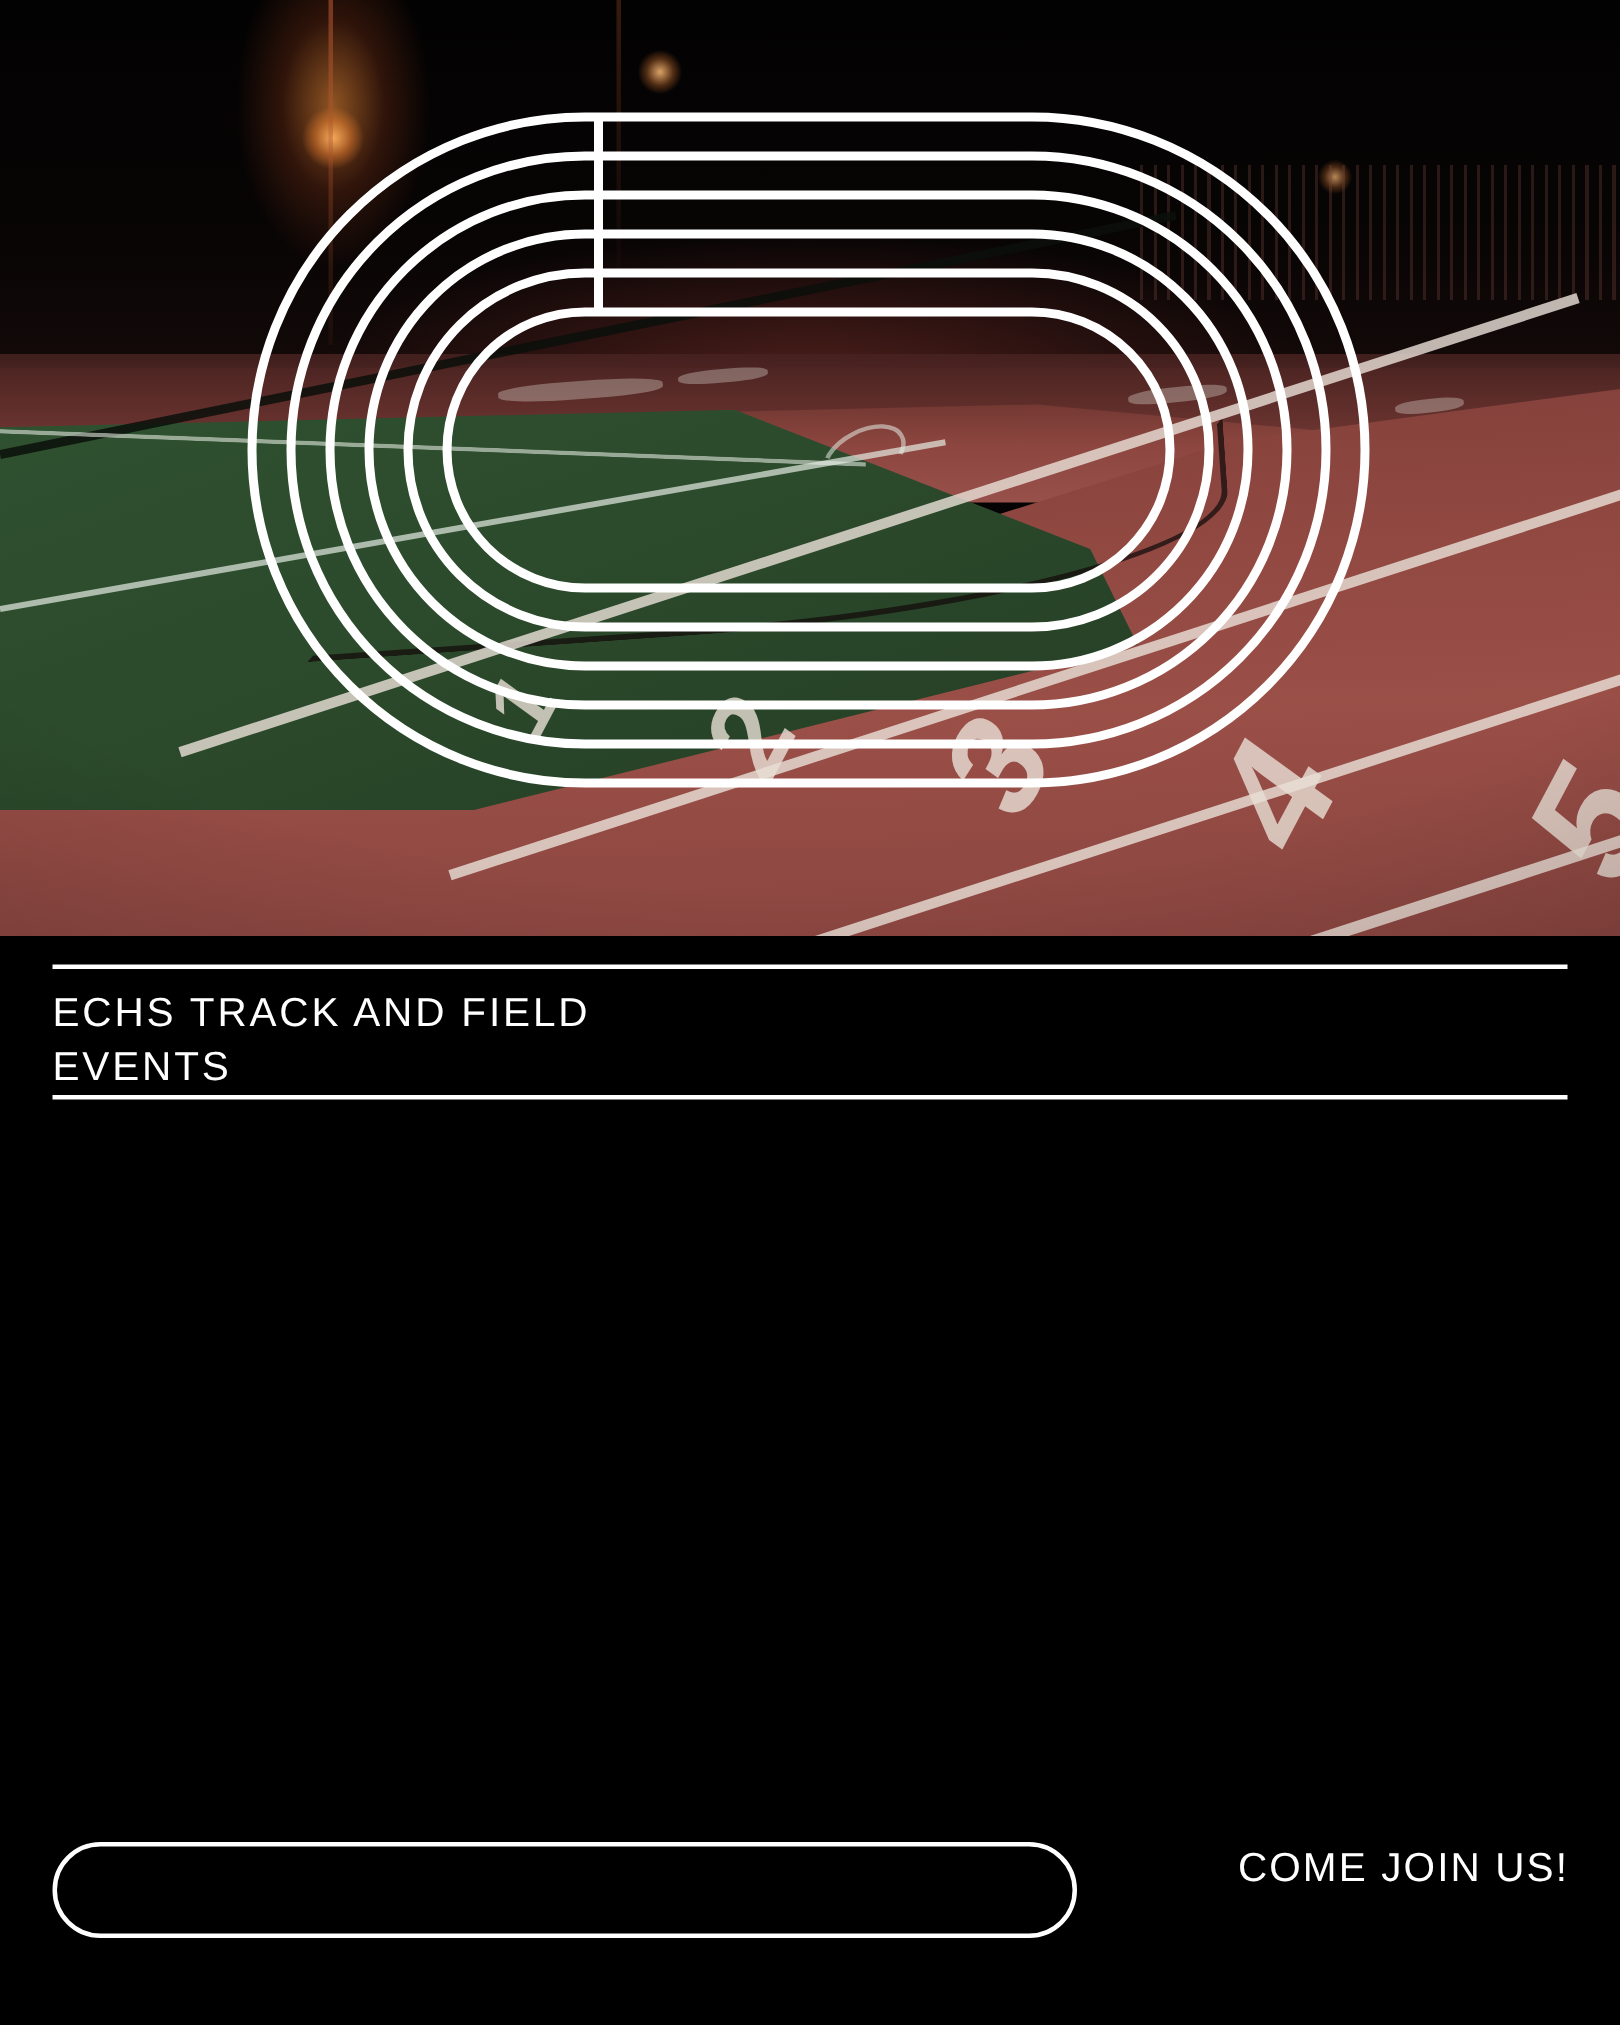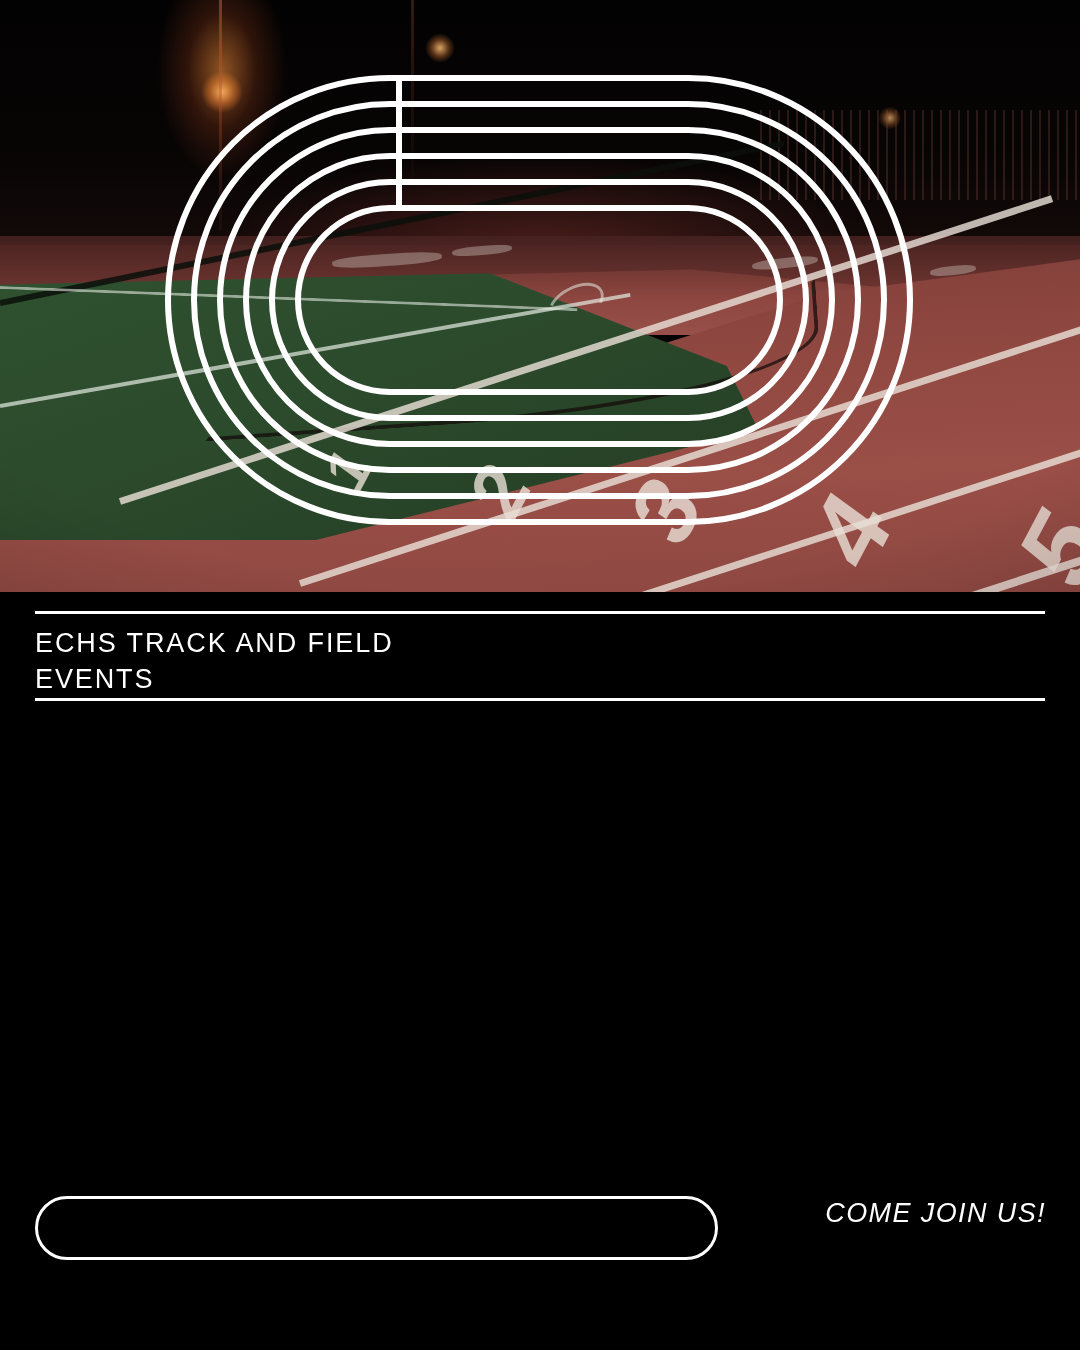--- a/index.html
+++ b/index.html
@@ -190,21 +190,21 @@
   .oval-overlay {
     position:absolute;
     left:0; top:0;
     width:1080px; height:624px;
     pointer-events:none;
   }
 
   
   .content {
     position:absolute;
-    left:0; top:592px;
+    left:0; top:624px;
     width:1080px; height:726px;
     background:#000;
   }
 
   .rule {
     position:absolute;
     left:35px;
     width:1010px;
     height:3px;
     background:#ffffff;
@@ -262,21 +262,20 @@
     position:absolute;
     right:34px;
     top:608px;
     color:#ffffff;
     font-family:"Liberation Sans", sans-serif;
     font-size:27px;
     font-weight:400;
     letter-spacing:1.4px;
     text-transform:uppercase;
     line-height:1;
-    font-style:italic;
   }
 </style>
 </head>
 <body>
 
 <div class="poster">
 
   <div class="photo">
 
     <div class="photo-sky"></div>

